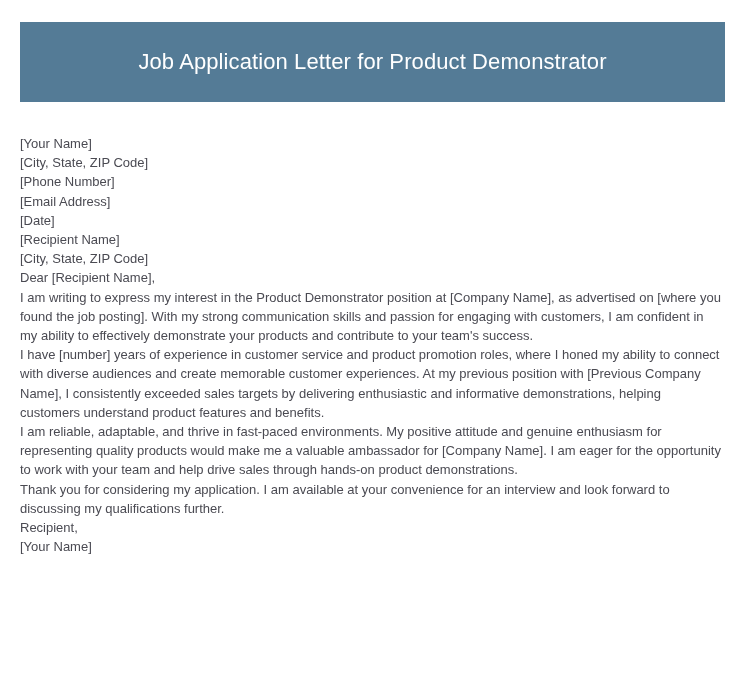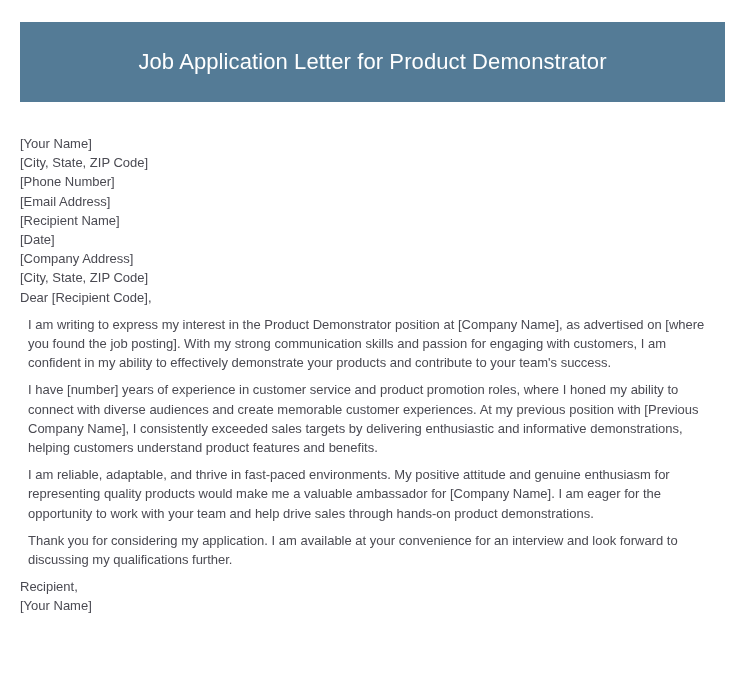--- a/index.html
+++ b/index.html
@@ -52,47 +52,46 @@
     line-height: 19.2px;
     font-family: "Liberation Sans", sans-serif;
     text-align: left;
   }
   .letter-line {
     margin: 0;
     padding: 0;
     display: block;
   }
   .letter-para {
-    margin: 8px;
+    margin: 0;
     padding: 0;
     display: block;
   }
 </style>
 </head>
 <body>
 
 <div class="page">
 
   <div class="title-banner">
     <div class="title-text">Job Application Letter for Product Demonstrator</div>
   </div>
 
   <div class="letter-body">
 
     <div class="letter-line">[Your Name]</div>
     <div class="letter-line">[City, State, ZIP Code]</div>
     <div class="letter-line">[Phone Number]</div>
     <div class="letter-line">[Email Address]</div>
+    <div class="letter-line">[Date]</div>
+
     <div class="letter-line">[Recipient Name]</div>
-
-    <div class="letter-line">[Date]</div>
-    <div class="letter-line">[Company Address]</div>
     <div class="letter-line">[City, State, ZIP Code]</div>
 
-    <div class="letter-line">Dear [Recipient Code],</div>
+    <div class="letter-line">Dear [Recipient Name],</div>
 
     <div class="letter-para">I am writing to express my interest in the Product Demonstrator position at [Company Name], as advertised on [where you found the job posting]. With my strong communication skills and passion for engaging with customers, I am confident in my ability to effectively demonstrate your products and contribute to your team's success.</div>
     <div class="letter-para">I have [number] years of experience in customer service and product promotion roles, where I honed my ability to connect with diverse audiences and create memorable customer experiences. At my previous position with [Previous Company Name], I consistently exceeded sales targets by delivering enthusiastic and informative demonstrations, helping customers understand product features and benefits.</div>
     <div class="letter-para">I am reliable, adaptable, and thrive in fast-paced environments. My positive attitude and genuine enthusiasm for representing quality products would make me a valuable ambassador for [Company Name]. I am eager for the opportunity to work with your team and help drive sales through hands-on product demonstrations.</div>
     <div class="letter-para">Thank you for considering my application. I am available at your convenience for an interview and look forward to discussing my qualifications further.</div>
 
     <div class="letter-line">Recipient,</div>
     <div class="letter-line">[Your Name]</div>
 
   </div>

